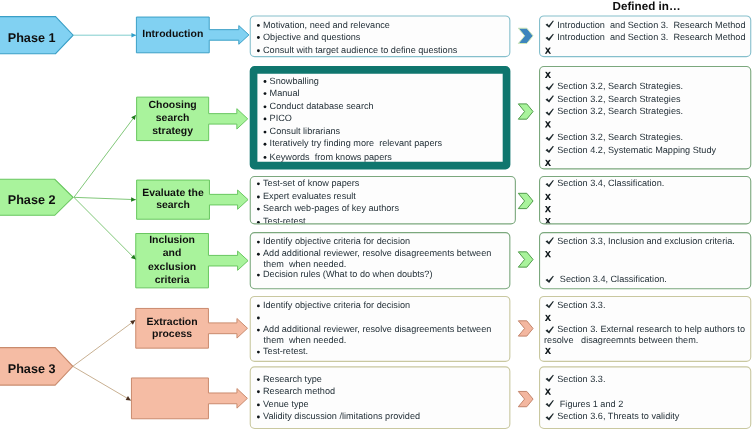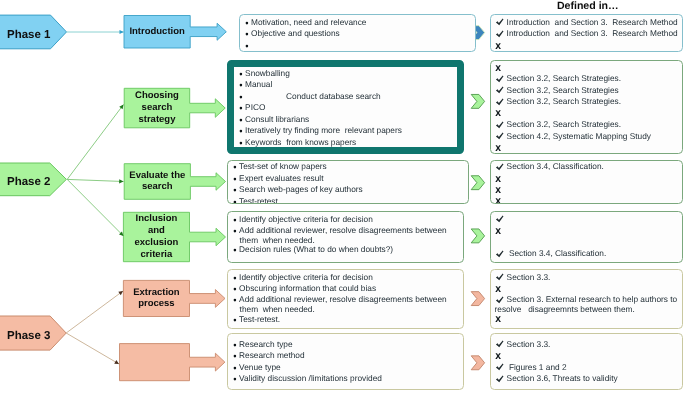--- a/index.html
+++ b/index.html
@@ -56,46 +56,47 @@
     </svg>
     <div class="phaseLbl" style="left:0px;top:15.1px;width:57.5px;height:33.7px;font-size:11.5px;">Phase 1</div>
     <div class="phaseLbl" style="left:0px;top:163px;width:57.5px;height:32.7px;font-size:11.5px;">Phase 2</div>
     <div class="phaseLbl" style="left:0px;top:316px;width:57.5px;height:34.1px;font-size:11.5px;">Phase 3</div>
     <div class="stageLbl" style="left:124px;top:15.5px;width:66.2px;height:32.5px;font-size:9.5px;">Introduction</div>
     <div class="stageLbl" style="left:124.2px;top:88.3px;width:65.5px;height:39.5px;font-size:9.5px;">Choosing<br>search<br>strategy</div>
     <div class="stageLbl" style="left:124.2px;top:163.7px;width:66.2px;height:35.6px;font-size:9.5px;">Evaluate the<br>search</div>
     <div class="stageLbl" style="left:123.4px;top:212.3px;width:66.1px;height:49.4px;font-size:9.5px;">Inclusion<br>and<br>exclusion<br>criteria</div>
     <div class="stageLbl" style="left:123.4px;top:280.4px;width:66.1px;height:36.1px;font-size:9.5px;text-align:center;">Extraction<br>process</div>
     <div class="hdr" style="left:491.1px;top:-0.5px;width:193.4px;font-size:10.6px;">Defined in…</div>
-    <div class="listbox" style="left:226.6px;top:14px;width:237.1px;height:37.6px;border:1px solid #85bfcc;margin-left:12px;">
+    <div class="listbox" style="left:226.6px;top:14px;width:237.1px;height:37.6px;border:1px solid #85bfcc;">
       <span class="mk" style="left:5.6px;top:5.8px;"><svg width="5" height="5" viewBox="0 0 5 5">
           <circle cx="1.9" cy="2.1" r="1.3" fill="#0c1216"></circle>
         </svg></span>
       <div class="ltxt" style="left:11.5px;top:2.8px;font-size:8.3px;line-height:9.55px;">Motivation, need and relevance</div>
       <span class="mk" style="left:5.6px;top:17.25px;"><svg width="5" height="5" viewBox="0 0 5 5">
           <circle cx="1.9" cy="2.1" r="1.3" fill="#0c1216"></circle>
         </svg></span>
       <div class="ltxt" style="left:11.5px;top:14.250000000000002px;font-size:8.3px;line-height:9.55px;">Objective and questions</div>
       <span class="mk" style="left:5.6px;top:28.700000000000003px;"><svg width="5" height="5" viewBox="0 0 5 5">
           <circle cx="1.9" cy="2.1" r="1.3" fill="#0c1216"></circle>
         </svg></span>
+      <div class="ltxt" style="left:11.5px;top:25.700000000000003px;font-size:8.3px;line-height:9.55px;">Consult with target audience to define questions</div>
     </div>
     <div class="listbox" style="left:226.6px;top:59.5px;width:237.1px;height:94px;border:7px solid #0f766e;">
       <span class="mk" style="left:5.6px;top:5.3px;"><svg width="5" height="5" viewBox="0 0 5 5">
           <circle cx="1.9" cy="2.1" r="1.3" fill="#0c1216"></circle>
         </svg></span>
       <div class="ltxt" style="left:11.5px;top:2.3px;font-size:8.3px;line-height:9.55px;">Snowballing</div>
       <span class="mk" style="left:5.6px;top:16.75px;"><svg width="5" height="5" viewBox="0 0 5 5">
           <circle cx="1.9" cy="2.1" r="1.3" fill="#0c1216"></circle>
         </svg></span>
       <div class="ltxt" style="left:11.5px;top:13.750000000000002px;font-size:8.3px;line-height:9.55px;">Manual</div>
       <span class="mk" style="left:5.6px;top:28.200000000000003px;"><svg width="5" height="5" viewBox="0 0 5 5">
           <circle cx="1.9" cy="2.1" r="1.3" fill="#0c1216"></circle>
         </svg></span>
-      <div class="ltxt" style="left:11.5px;top:25.200000000000003px;font-size:8.3px;line-height:9.55px;margin-left:41px;">Conduct database search</div>
+      <div class="ltxt" style="left:11.5px;top:25.200000000000003px;font-size:8.3px;line-height:9.55px;">Conduct database search</div>
       <span class="mk" style="left:5.6px;top:39.65px;"><svg width="5" height="5" viewBox="0 0 5 5">
           <circle cx="1.9" cy="2.1" r="1.3" fill="#0c1216"></circle>
         </svg></span>
       <div class="ltxt" style="left:11.5px;top:36.65px;font-size:8.3px;line-height:9.55px;">PICO</div>
       <span class="mk" style="left:5.6px;top:51.1px;"><svg width="5" height="5" viewBox="0 0 5 5">
           <circle cx="1.9" cy="2.1" r="1.3" fill="#0c1216"></circle>
         </svg></span>
       <div class="ltxt" style="left:11.5px;top:48.1px;font-size:8.3px;line-height:9.55px;">Consult librarians</div>
       <span class="mk" style="left:5.6px;top:62.550000000000004px;"><svg width="5" height="5" viewBox="0 0 5 5">
           <circle cx="1.9" cy="2.1" r="1.3" fill="#0c1216"></circle>
@@ -144,21 +145,20 @@
       <div class="ltxt" style="left:11.5px;top:33.25px;font-size:8.3px;line-height:9.55px;">Decision rules (What to do when doubts?)</div>
     </div>
     <div class="listbox" style="left:226.6px;top:269.3px;width:237.1px;height:59.5px;border:1px solid #c9c8a0;">
       <span class="mk" style="left:5.6px;top:5.3px;"><svg width="5" height="5" viewBox="0 0 5 5">
           <circle cx="1.9" cy="2.1" r="1.3" fill="#0c1216"></circle>
         </svg></span>
       <div class="ltxt" style="left:11.5px;top:2.3px;font-size:8.3px;line-height:9.55px;">Identify objective criteria for decision</div>
       <span class="mk" style="left:5.6px;top:16.75px;"><svg width="5" height="5" viewBox="0 0 5 5">
           <circle cx="1.9" cy="2.1" r="1.3" fill="#0c1216"></circle>
         </svg></span>
-      <div class="ltxt" style="left:11.5px;top:13.750000000000002px;font-size:8.3px;line-height:9.55px;">Obscuring information that could bias</div>
       <span class="mk" style="left:5.6px;top:28.200000000000003px;"><svg width="5" height="5" viewBox="0 0 5 5">
           <circle cx="1.9" cy="2.1" r="1.3" fill="#0c1216"></circle>
         </svg></span>
       <div class="ltxt" style="left:11.5px;top:25.200000000000003px;font-size:8.3px;line-height:9.55px;">Add additional reviewer, resolve disagreements between</div>
       <div class="ltxt" style="left:12px;top:34.75px;font-size:8.3px;line-height:9.55px;">them  when needed.</div>
       <span class="mk" style="left:5.6px;top:47.3px;"><svg width="5" height="5" viewBox="0 0 5 5">
           <circle cx="1.9" cy="2.1" r="1.3" fill="#0c1216"></circle>
         </svg></span>
       <div class="ltxt" style="left:11.5px;top:44.3px;font-size:8.3px;line-height:9.55px;">Test-retest.</div>
     </div>
@@ -236,20 +236,21 @@
           <path d="M0.5,0.2 L2.0,0.2 L3.1,1.9 L4.2,0.2 L5.8,0.2 L3.95,2.95 L5.95,5.9 L4.35,5.9 L3.1,4.0 L1.9,5.9 L0.3,5.9 L2.25,2.95 Z" fill="#121a1e"></path>
         </svg></span>
       <span class="mk" style="left:4.0px;top:37.949999999999996px;"><svg width="7" height="7" viewBox="0 0 7 7">
           <path d="M0.5,0.2 L2.0,0.2 L3.1,1.9 L4.2,0.2 L5.8,0.2 L3.95,2.95 L5.95,5.9 L4.35,5.9 L3.1,4.0 L1.9,5.9 L0.3,5.9 L2.25,2.95 Z" fill="#121a1e"></path>
         </svg></span>
     </div>
     <div class="listbox" style="left:489.6px;top:211px;width:193.4px;height:51.5px;border:1px solid #7ba87d;">
       <span class="mk" style="left:4.3px;top:3.3000000000000003px;"><svg width="9" height="9" viewBox="0 0 9 9">
           <path d="M0.9,4.6 L2.6,3.3 L3.85,5.1 L7.7,0.6 L8.5,1.2 L4.25,7.2 Z" fill="#1f2a2e"></path>
         </svg></span>
+      <div class="ltxt" style="left:16px;top:2.7px;font-size:8.3px;line-height:9.55px;">Section 3.3, Inclusion and exclusion criteria.</div>
       <span class="mk" style="left:4.0px;top:15.950000000000001px;"><svg width="7" height="7" viewBox="0 0 7 7">
           <path d="M0.5,0.2 L2.0,0.2 L3.1,1.9 L4.2,0.2 L5.8,0.2 L3.95,2.95 L5.95,5.9 L4.35,5.9 L3.1,4.0 L1.9,5.9 L0.3,5.9 L2.25,2.95 Z" fill="#121a1e"></path>
         </svg></span>
       <span class="mk" style="left:4.3px;top:37.650000000000006px;"><svg width="9" height="9" viewBox="0 0 9 9">
           <path d="M0.9,4.6 L2.6,3.3 L3.85,5.1 L7.7,0.6 L8.5,1.2 L4.25,7.2 Z" fill="#1f2a2e"></path>
         </svg></span>
       <div class="ltxt" style="left:16px;top:37.050000000000004px;font-size:8.3px;line-height:9.55px;"> Section 3.4, Classification.</div>
     </div>
     <div class="listbox" style="left:489.6px;top:269.3px;width:193.4px;height:59.5px;border:1px solid #c9c8a0;">
       <span class="mk" style="left:4.3px;top:2.9px;"><svg width="9" height="9" viewBox="0 0 9 9">

